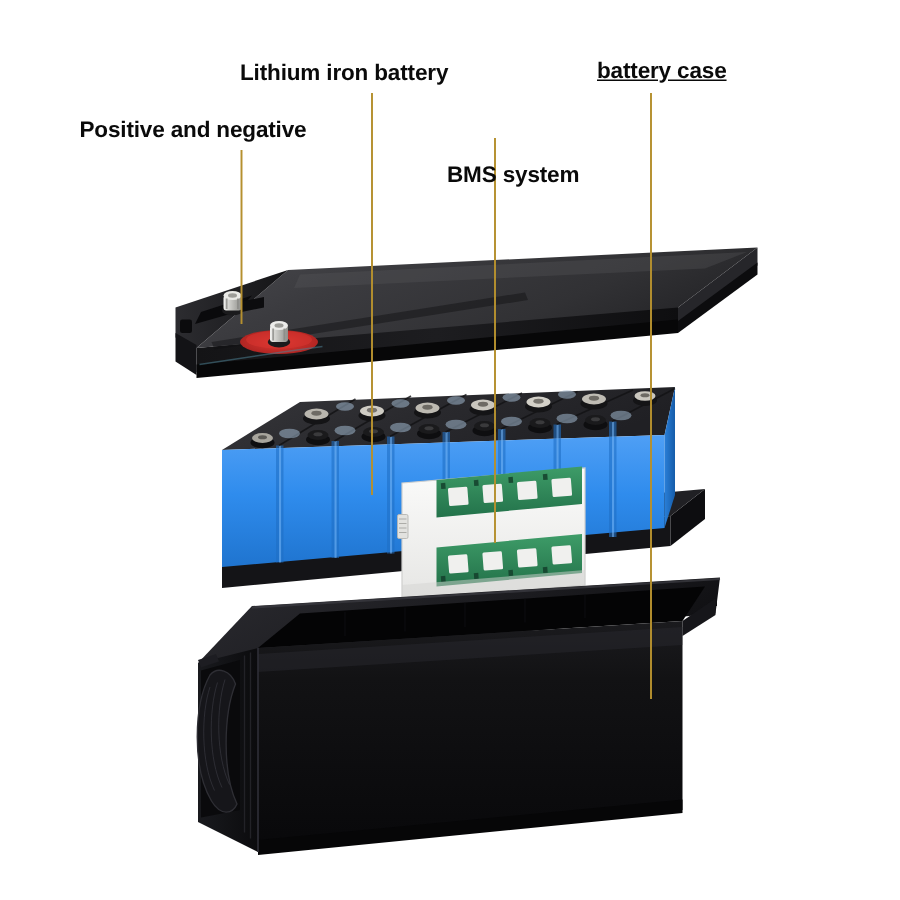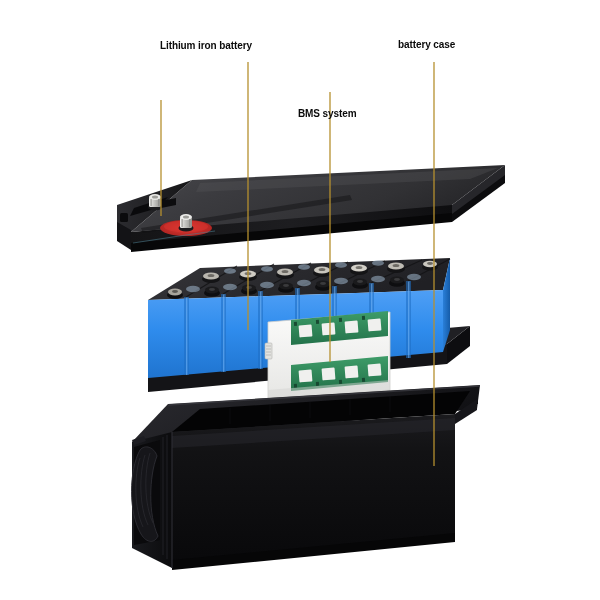--- a/index.html
+++ b/index.html
@@ -22,21 +22,21 @@
     position: absolute;
     left: 0;
     top: 0;
     width: 600px;
     height: 600px;
   }
   .callout-text {
     position: absolute;
     font-family: "Liberation Sans", sans-serif;
     font-weight: bold;
-    font-size: 10px;
+    font-size: 15px;
     color: #0a0a0a;
     white-space: nowrap;
     letter-spacing: -0.1px;
   }
   #lbl-positive { left: 53px;  top: 78px; }
   #lbl-lithium  { left: 160px; top: 40px; }
   #lbl-bms      { left: 298px; top: 72px; }
   #lbl-case     { left: 398px; top: 39px; }
 </style>
 </head>
@@ -385,20 +385,21 @@
     </g>
 
     <g>
       <line id="line-0" stroke="#b5902f" stroke-width="1.3" x1="161" x2="161" y1="100" y2="216"></line>
       <line id="line-1" stroke="#b5902f" stroke-width="1.3" x1="248" x2="248" y1="62" y2="330"></line>
       <line id="line-2" stroke="#b5902f" stroke-width="1.3" x1="330" x2="330" y1="92" y2="362"></line>
       <line id="line-3" stroke="#b5902f" stroke-width="1.3" x1="434" x2="434" y1="62" y2="466"></line>
     </g>
   </svg>
 
+  <div class="callout-text" id="lbl-positive" style="color: rgb(10, 10, 10);">Positive and negative</div>
 
   <div class="callout-text" id="lbl-lithium" style="color: rgb(10, 10, 10);">Lithium iron battery</div>
 
   <div class="callout-text" id="lbl-bms" style="color: rgb(10, 10, 10); margin-top: 36px;">BMS system</div>
 
-  <div class="callout-text" id="lbl-case" style="color: rgb(10, 10, 10);">battery case</div>
+  <div class="callout-text" id="lbl-case" style="color: rgb(10, 10, 10); text-decoration: underline;">battery case</div>
 
 </div>
 
 </body></html>

